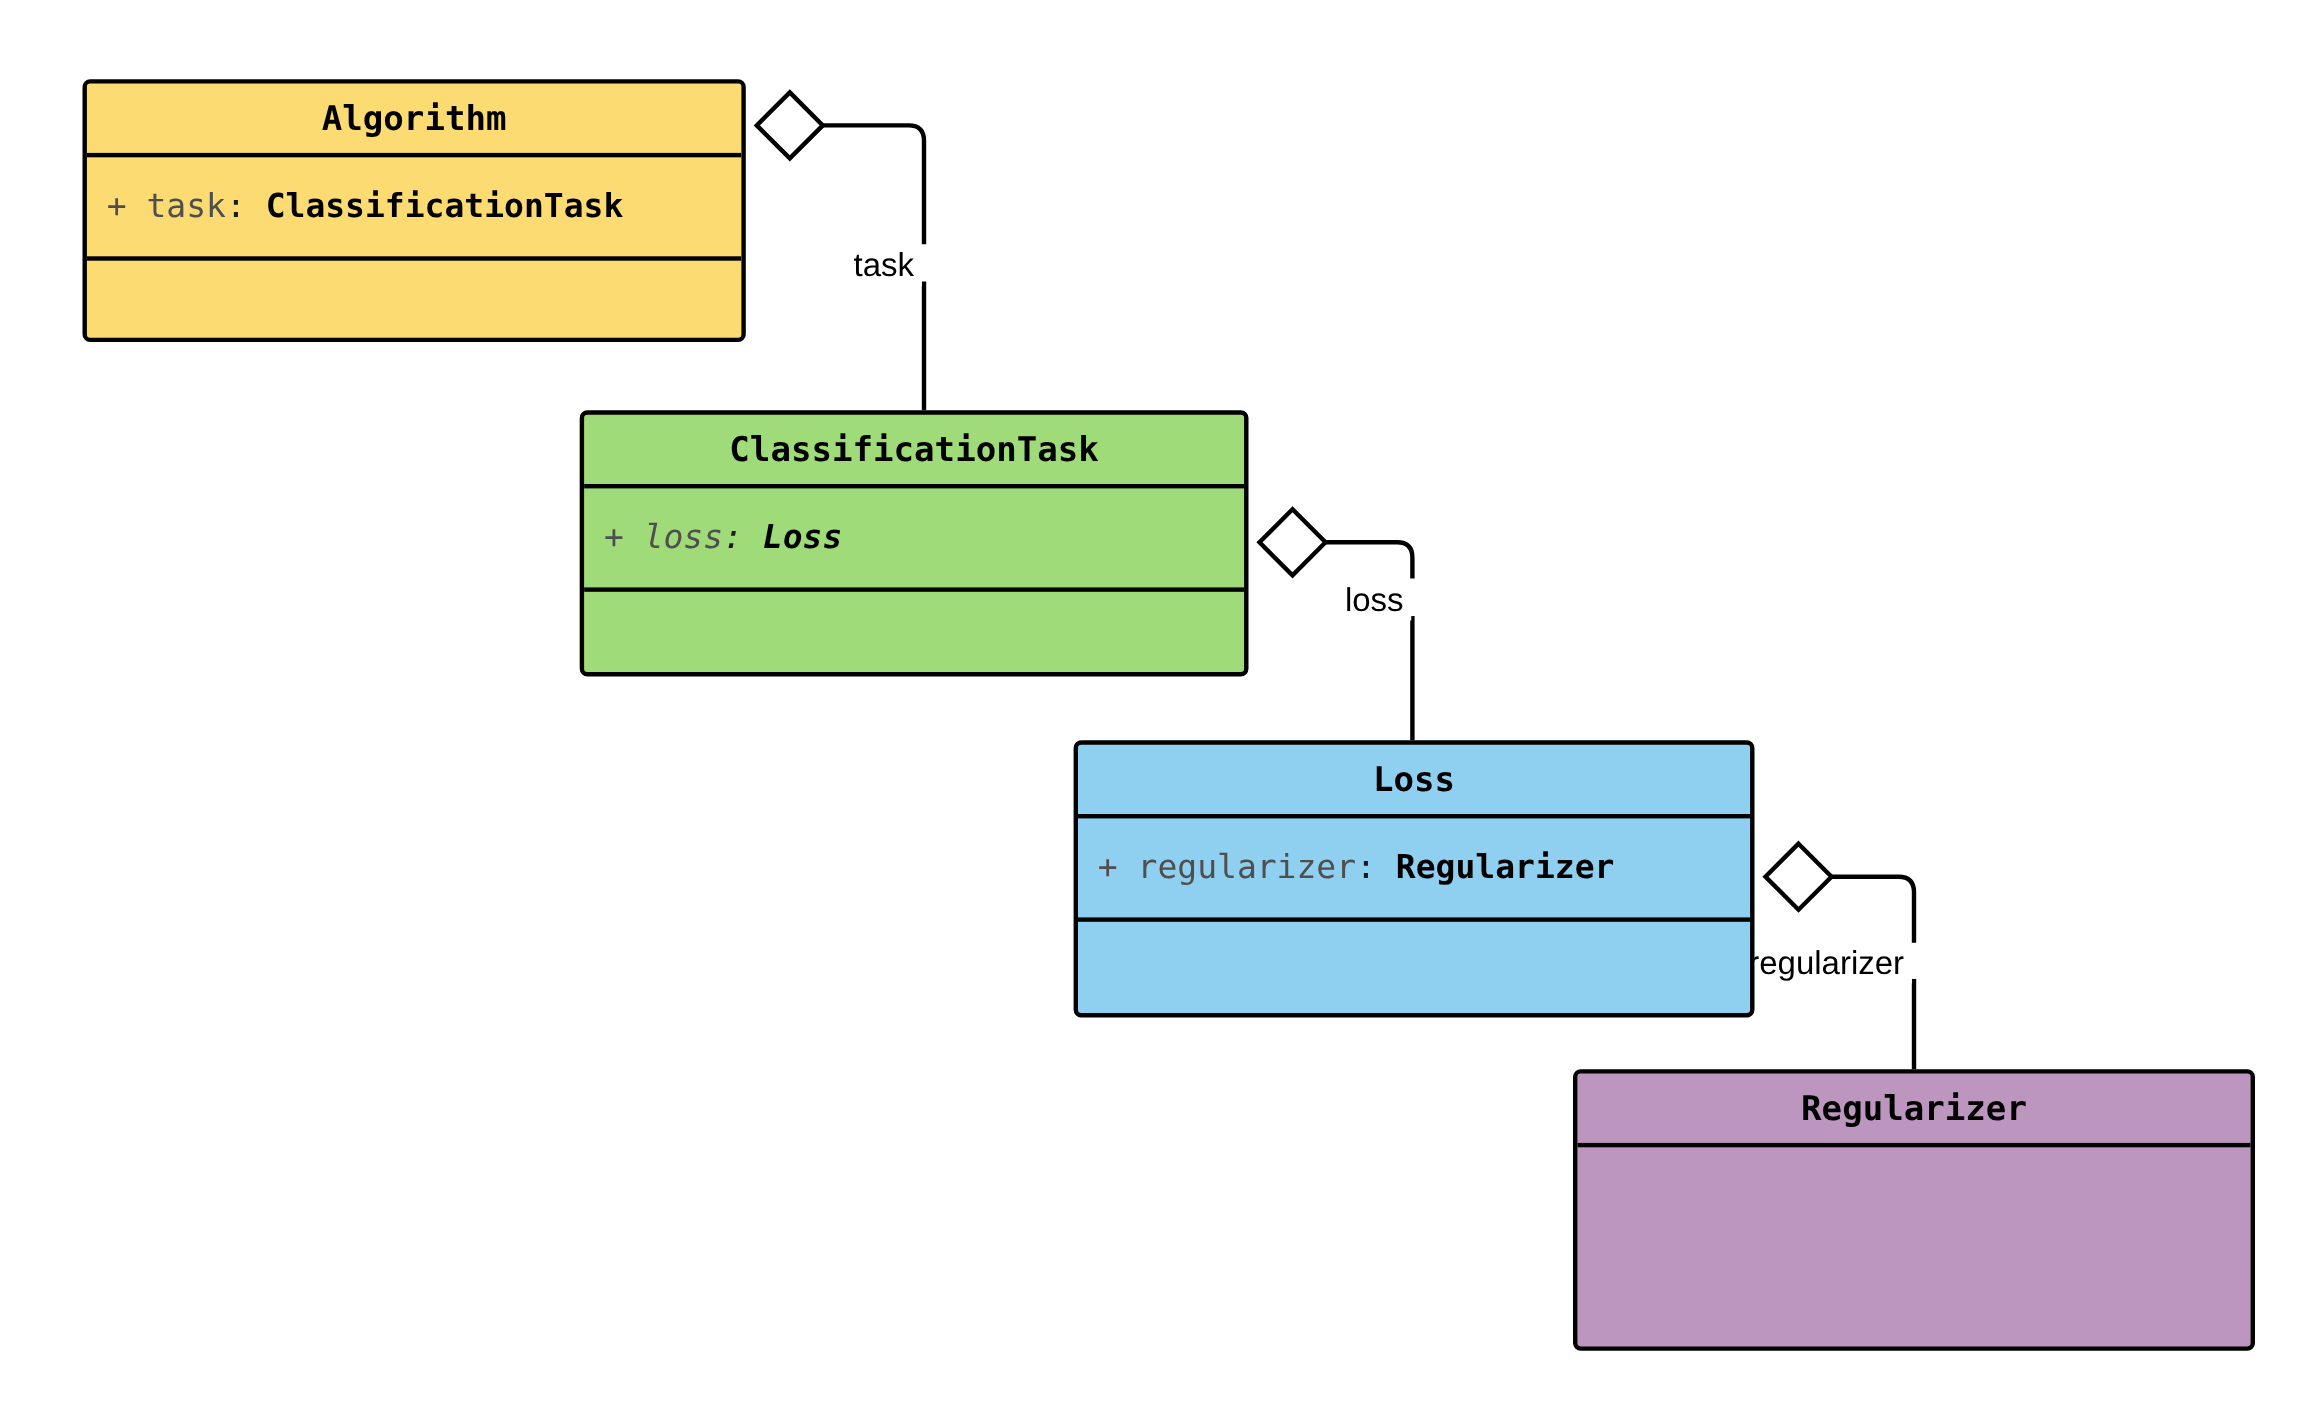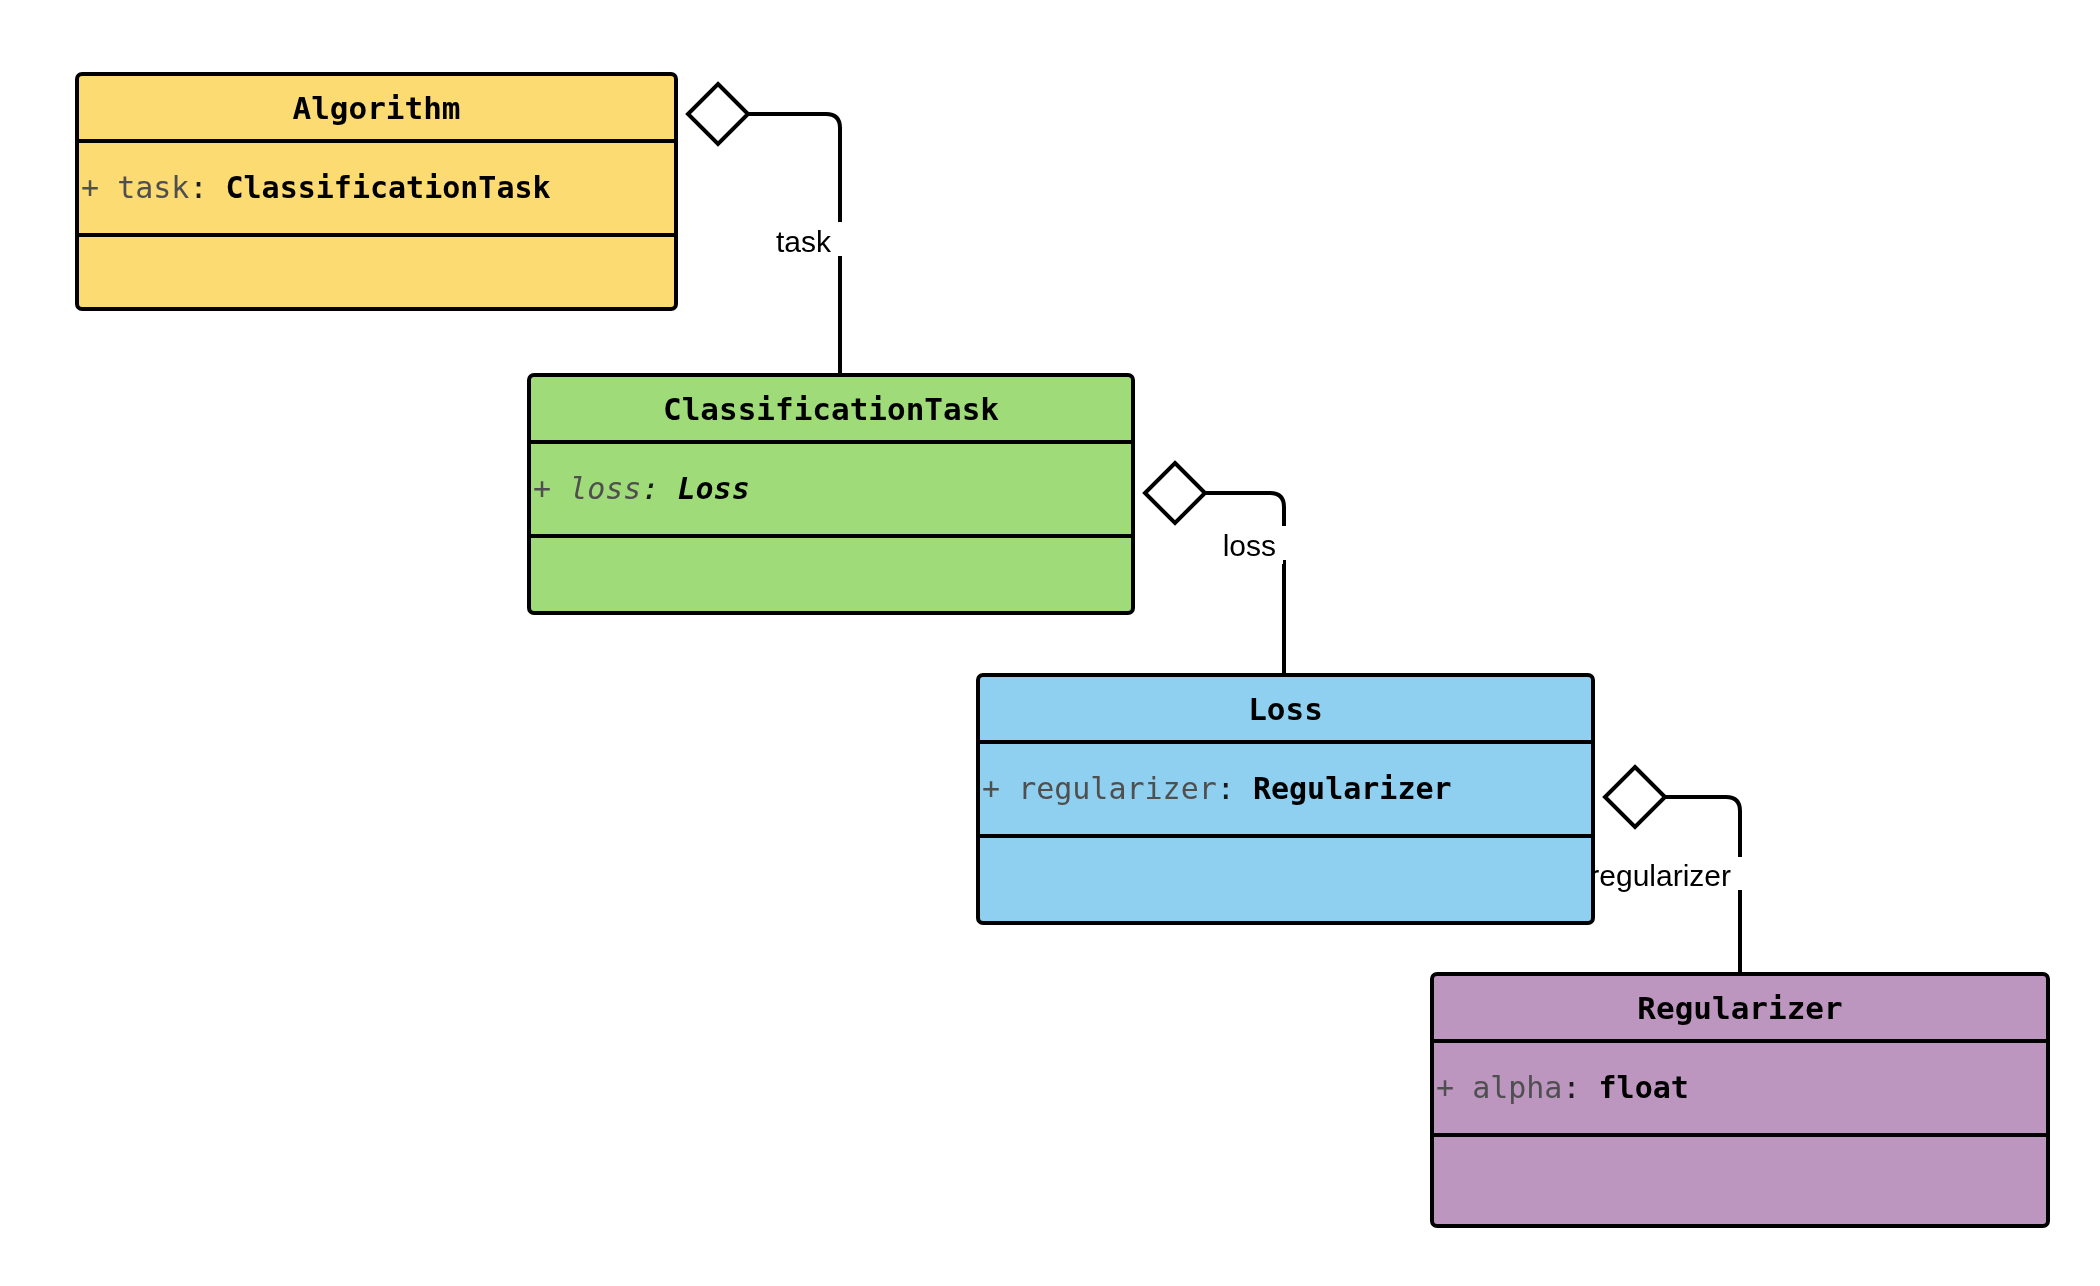--- a/index.html
+++ b/index.html
@@ -77,21 +77,21 @@
     font-size: 31px;
     color: #000000;
     letter-spacing: 0px;
     border-bottom: 4px solid #000000;
   }
   .uml-attrs {
     box-sizing: border-box;
     display: flex;
     align-items: center;
     border-bottom: 4px solid #000000;
-    padding-left: 2px;
+    padding-left: 18px;
   }
   .uml-attr-line {
     font-family: "DejaVu Sans Mono", "Liberation Mono", monospace;
     font-size: 30px;
     line-height: 1.15;
     white-space: nowrap;
   }
   .attr-vis {
     font-weight: 400;
     color: #4f4f4f;
@@ -170,21 +170,16 @@
     <div class="uml-attrs" style="height:94px;">
       <div class="uml-attr-line">
         <span class="attr-vis">+</span><span>&nbsp;</span><span class="attr-name">regularizer</span><span class="attr-colon">:</span><span>&nbsp;</span><span class="attr-type">Regularizer</span>
       </div>
     </div>
     <div class="uml-methods"></div>
   </div>
 
   <div class="uml-class" style="left:1430px; top:972px; width:620px; height:256px; background:#bd96c0;">
     <div class="uml-title" style="height:67px;">Regularizer</div>
-    <div class="uml-attrs" style="height:94px;">
-      <div class="uml-attr-line">
-        <span class="attr-vis">+</span><span>&nbsp;</span><span class="attr-name">alpha</span><span class="attr-colon">:</span><span>&nbsp;</span><span class="attr-type">float</span>
-      </div>
-    </div>
     <div class="uml-methods"></div>
   </div>
 
 </div>
 
 </body></html>

